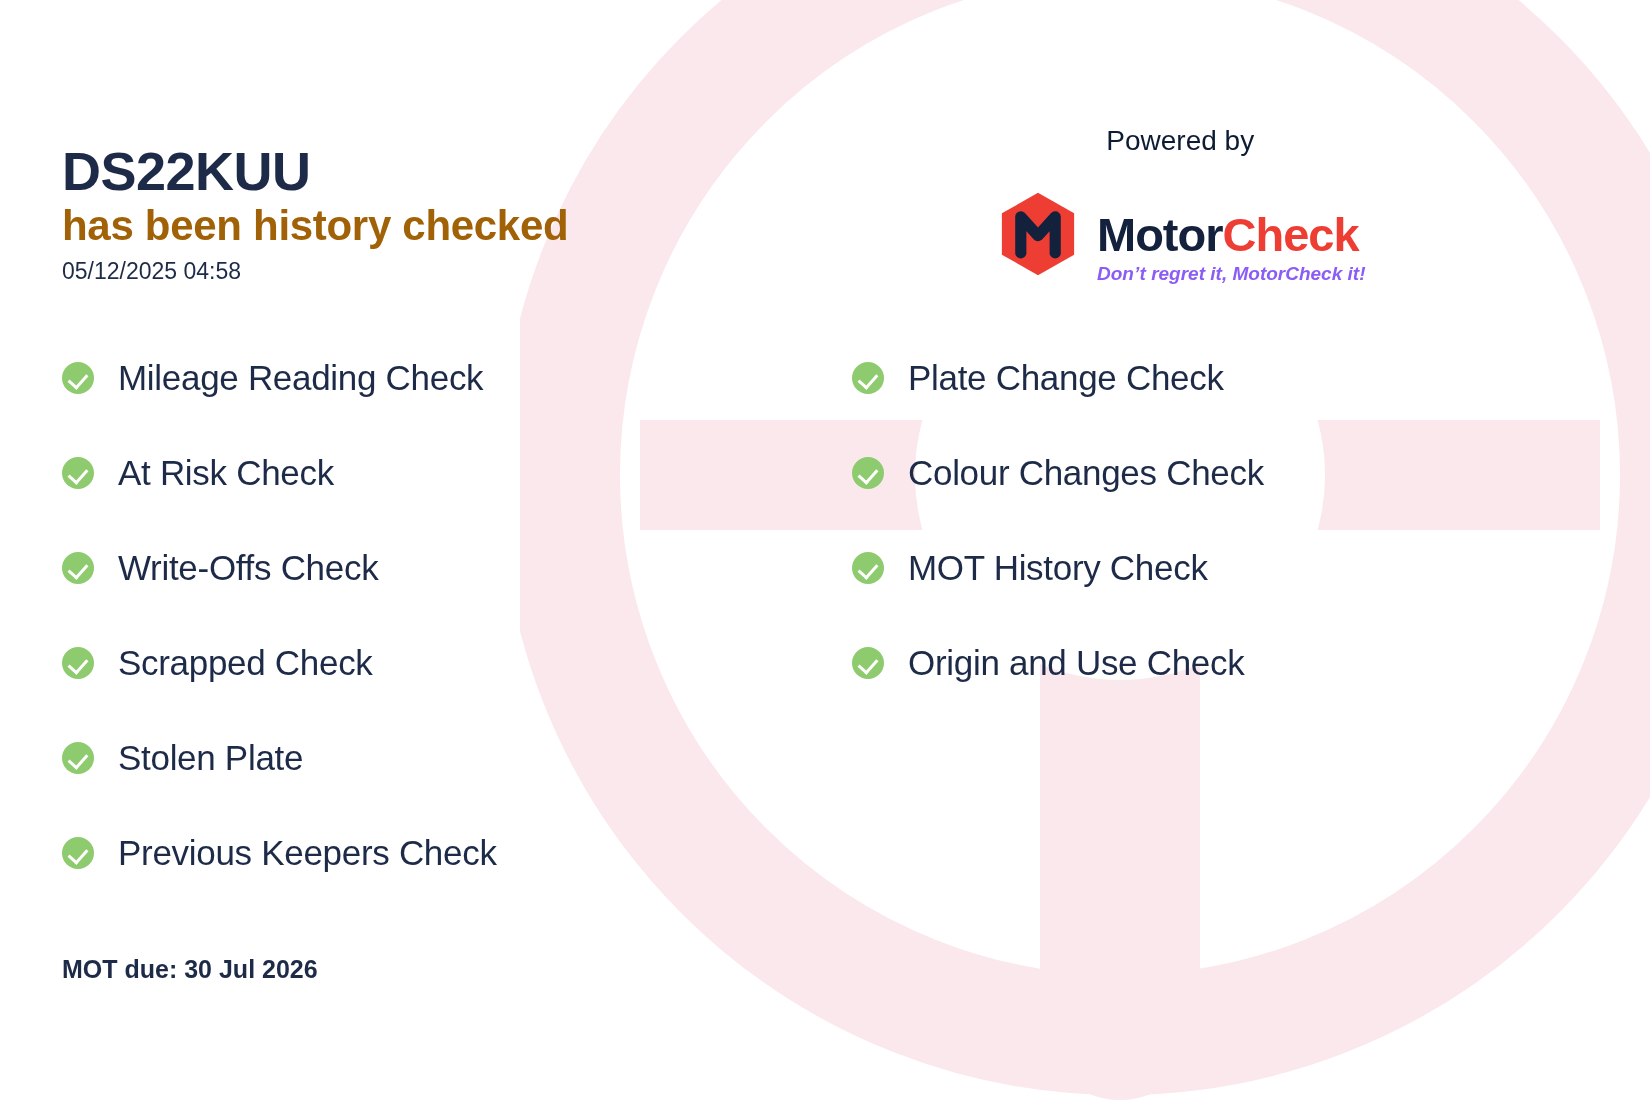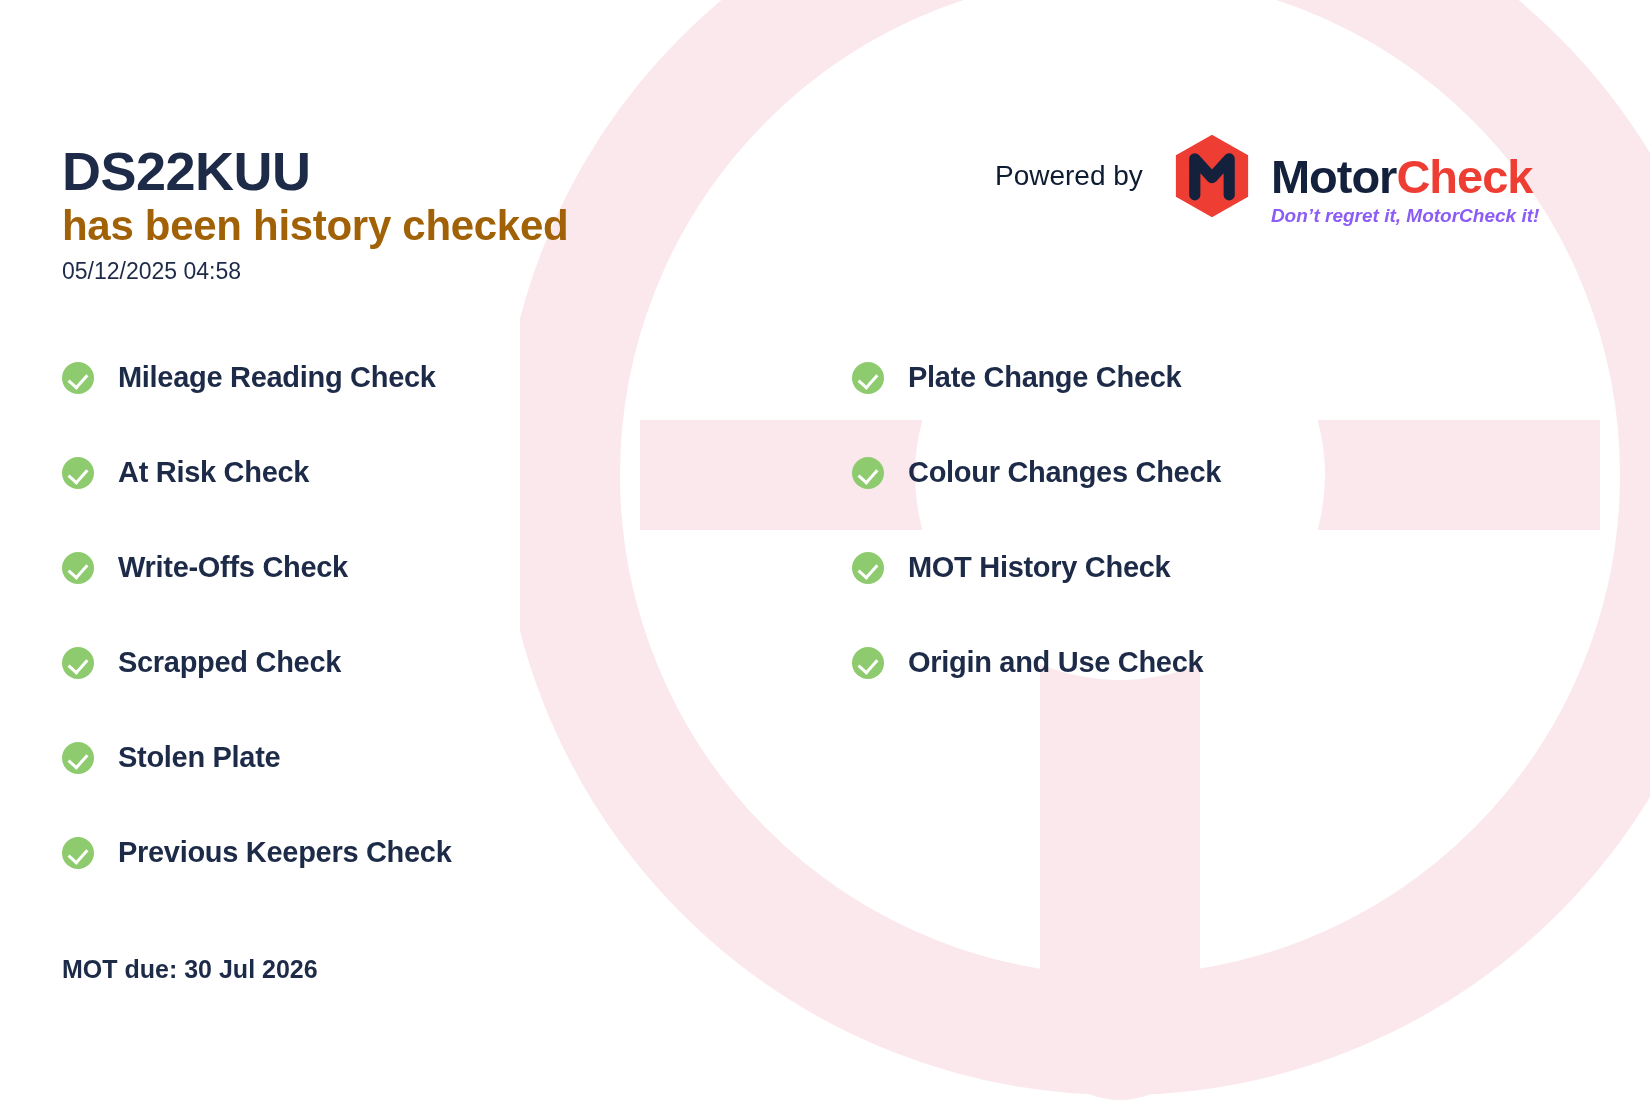--- a/index.html
+++ b/index.html
@@ -61,20 +61,21 @@
 
   
   .powered {
     position: absolute;
     top: 125px;
     left: 995px;
     z-index: 3;
     display: flex;
     align-items: center;
     gap: 26px;
+    flex-direction: column;
   }
   .powered-text {
     font-size: 28px;
     color: #0d1b33;
     font-weight: 400;
     white-space: nowrap;
   }
   .logo {
     display: flex;
     align-items: center;
@@ -140,22 +141,22 @@
     position: absolute;
     left: 10px;
     top: 8px;
     width: 9px;
     height: 15px;
     border: solid #ffffff;
     border-width: 0 3.4px 3.4px 0;
     transform: rotate(42deg);
   }
   .check-label {
-    font-size: 29px;
-    font-weight: 700;
+    font-size: 35px;
+    font-weight: 400;
     color: #1d2b48;
     letter-spacing: -0.3px;
     white-space: nowrap;
   }
 
   
   .footer {
     position: absolute;
     left: 62px;
     top: 955px;

